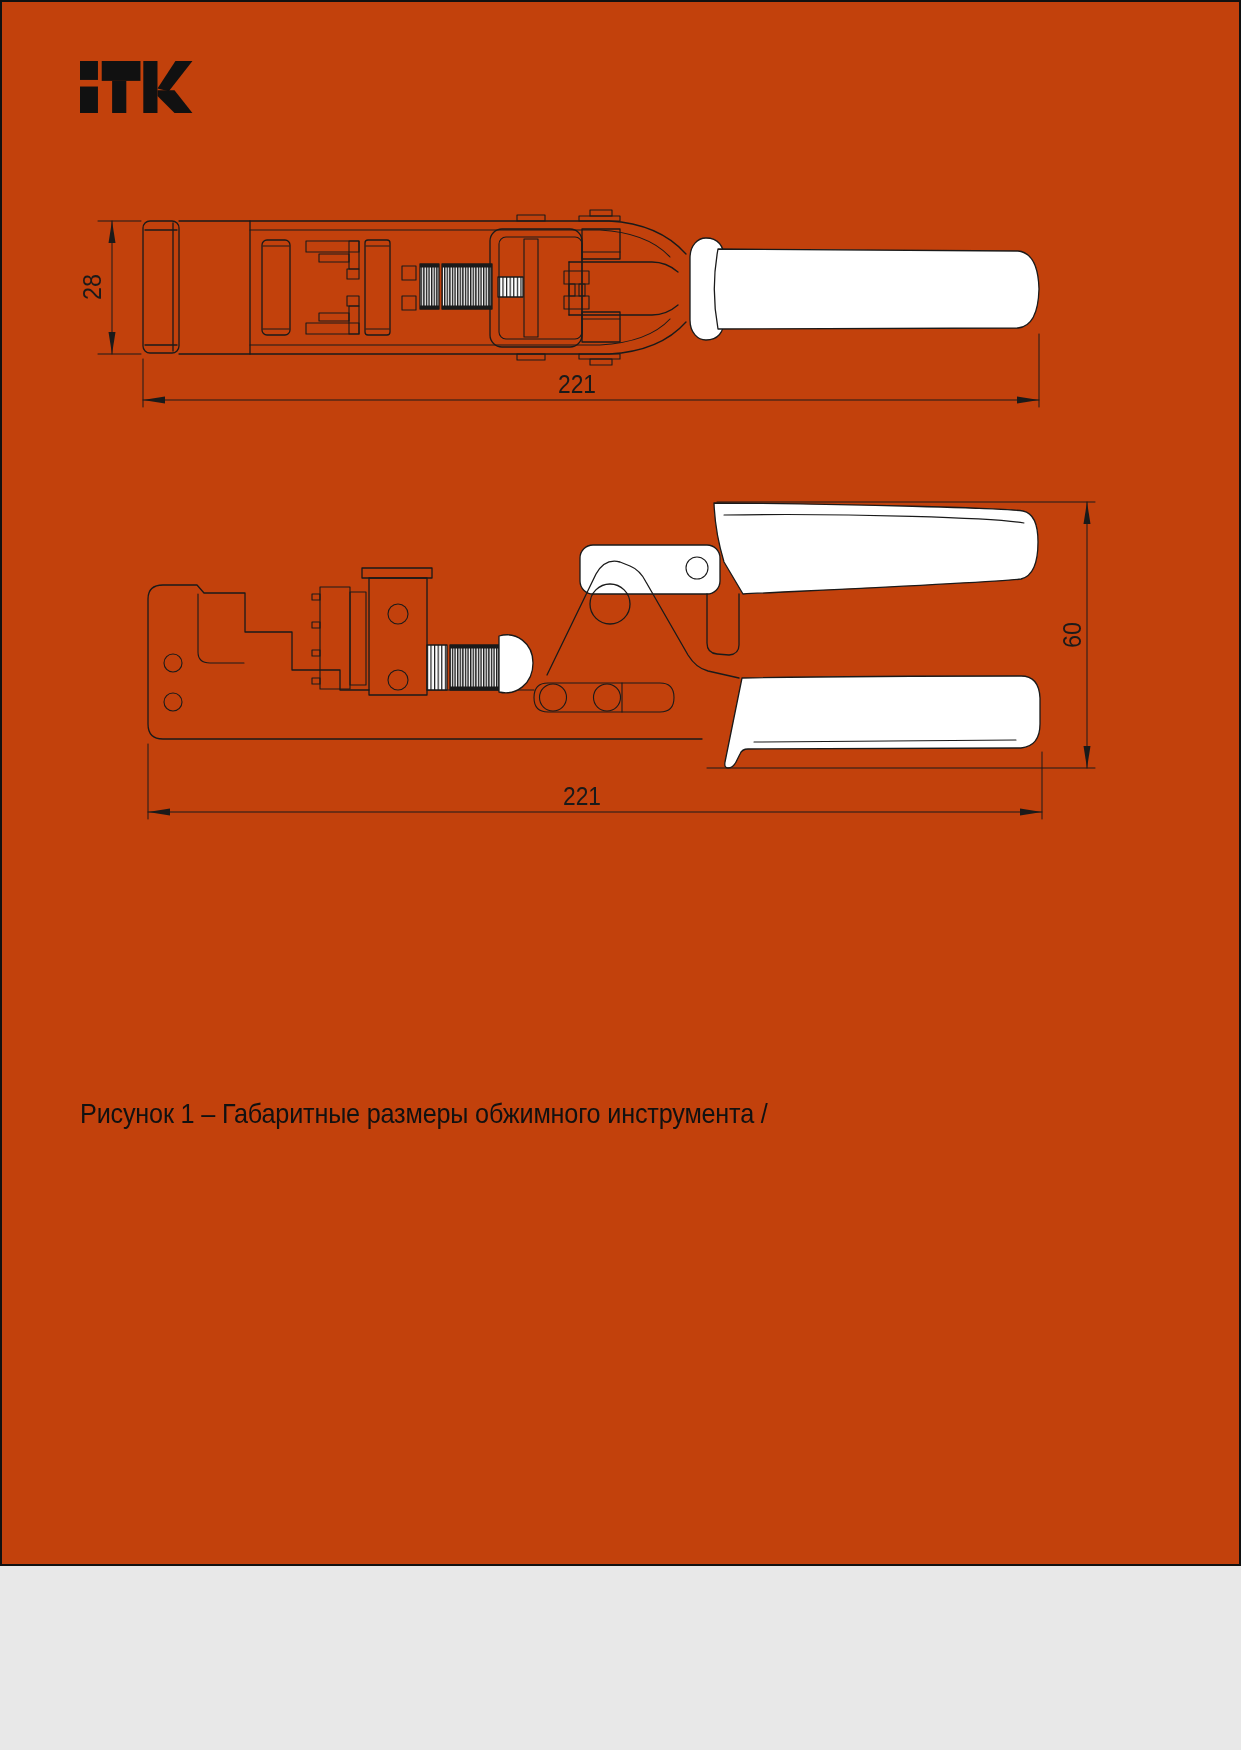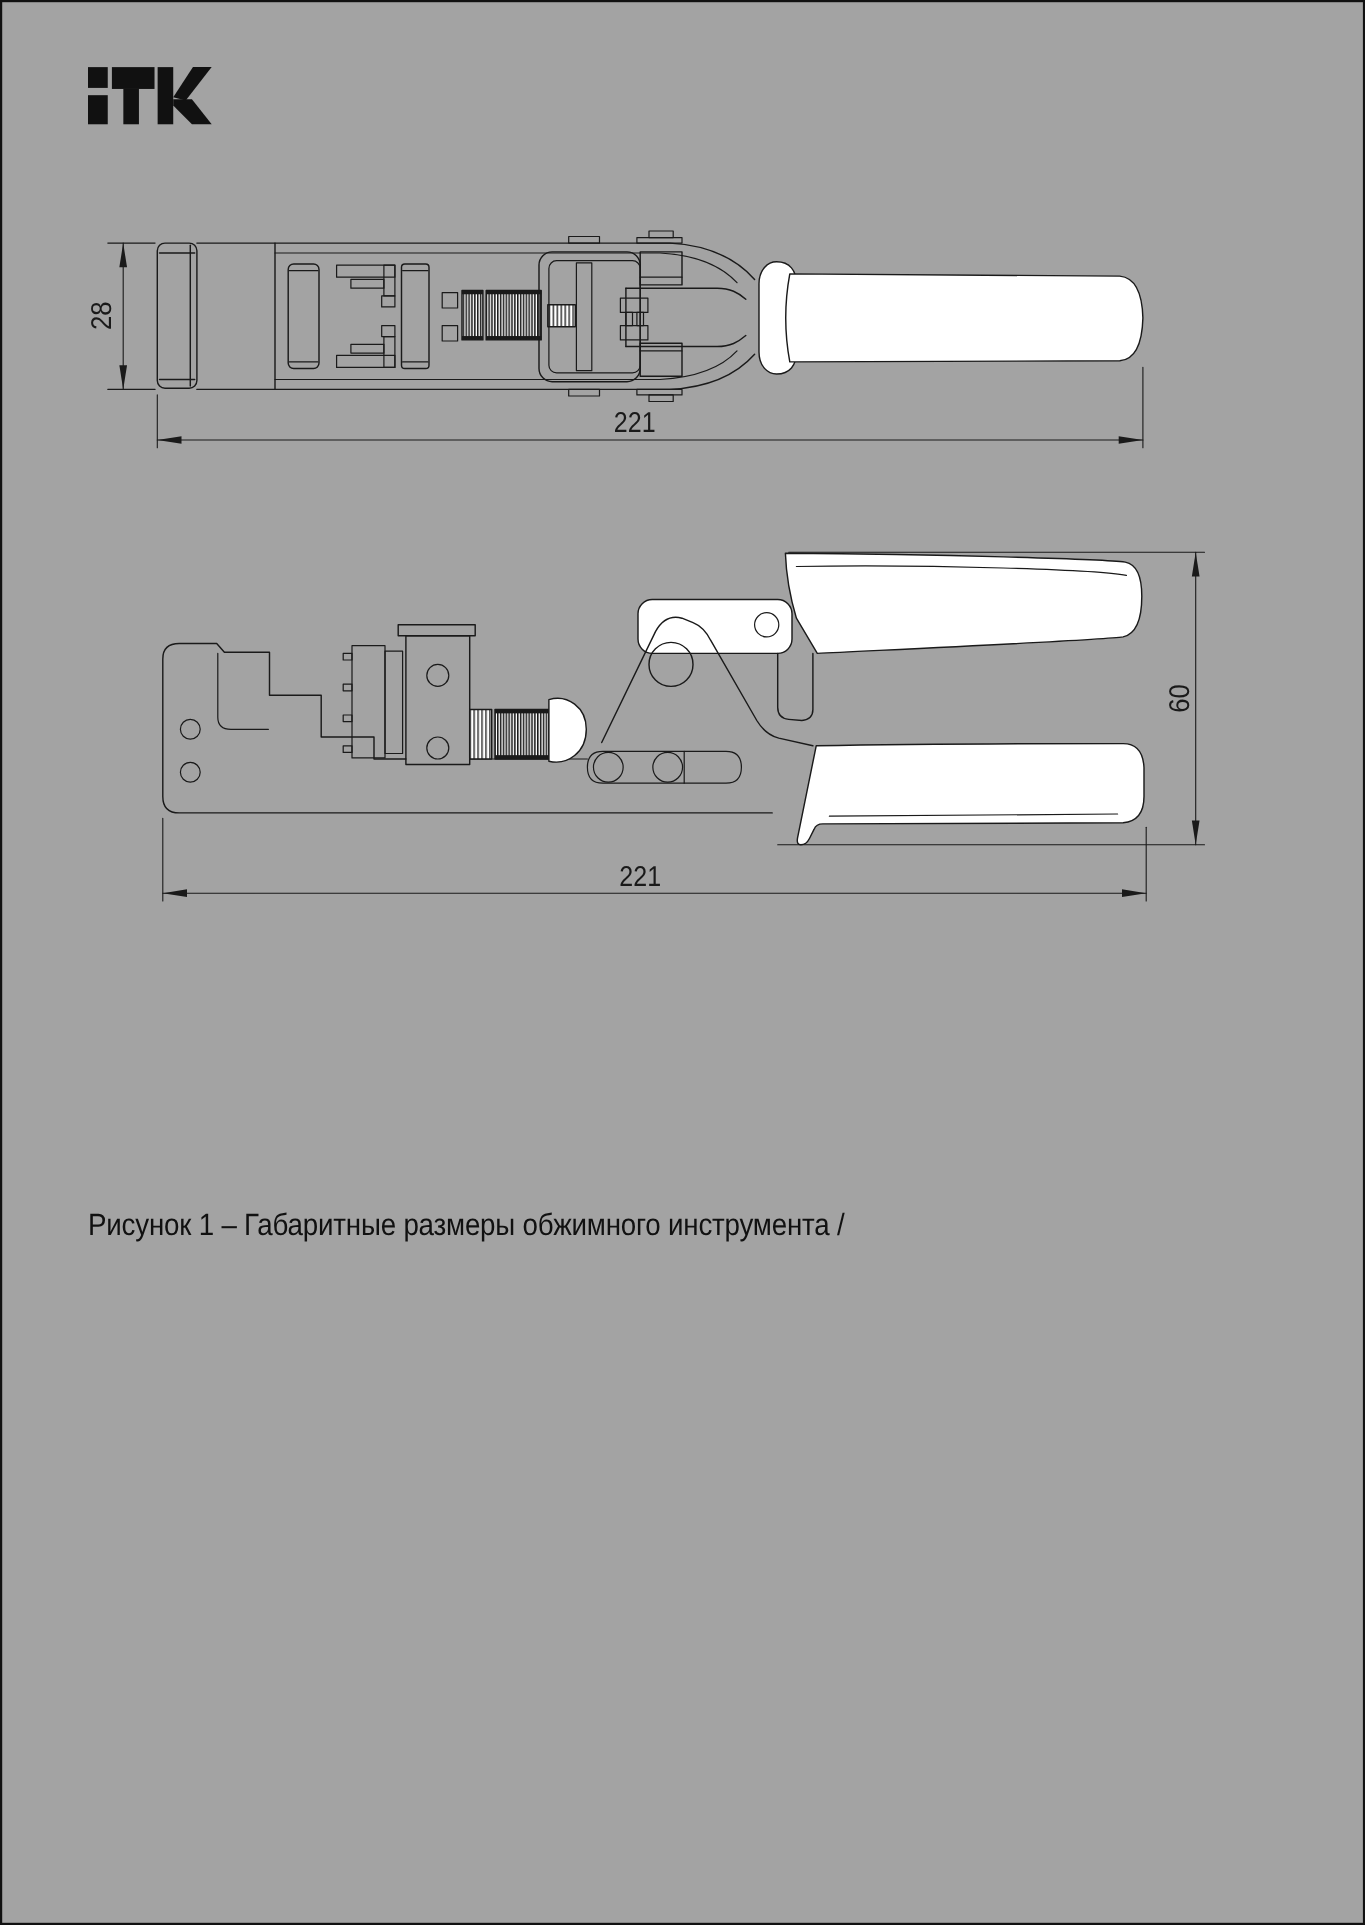--- a/index.html
+++ b/index.html
@@ -1,19 +1,19 @@
 <!DOCTYPE html>
 <html><head>
 <meta charset="utf-8">
 <style>
   html,body{margin:0;padding:0;background:#e8e8e8;}
   .page{
     position:relative;
-    width:1241px;height:1750px;
-    background:#a3a3a3;
+    width:1241px;height:1566px;
+    background:#c2410c;
     border:2px solid #111111;
     box-sizing:border-box;
     font-family:"Liberation Sans", sans-serif;
     overflow:hidden;
   }
   .logo-wrap{position:absolute;left:78px;top:56px;width:120px;height:58px;}
   .drawing-svg{position:absolute;left:0;top:0;}
   .caption{
     position:absolute;left:78px;top:1096px;
     font-size:28px;color:#111;

